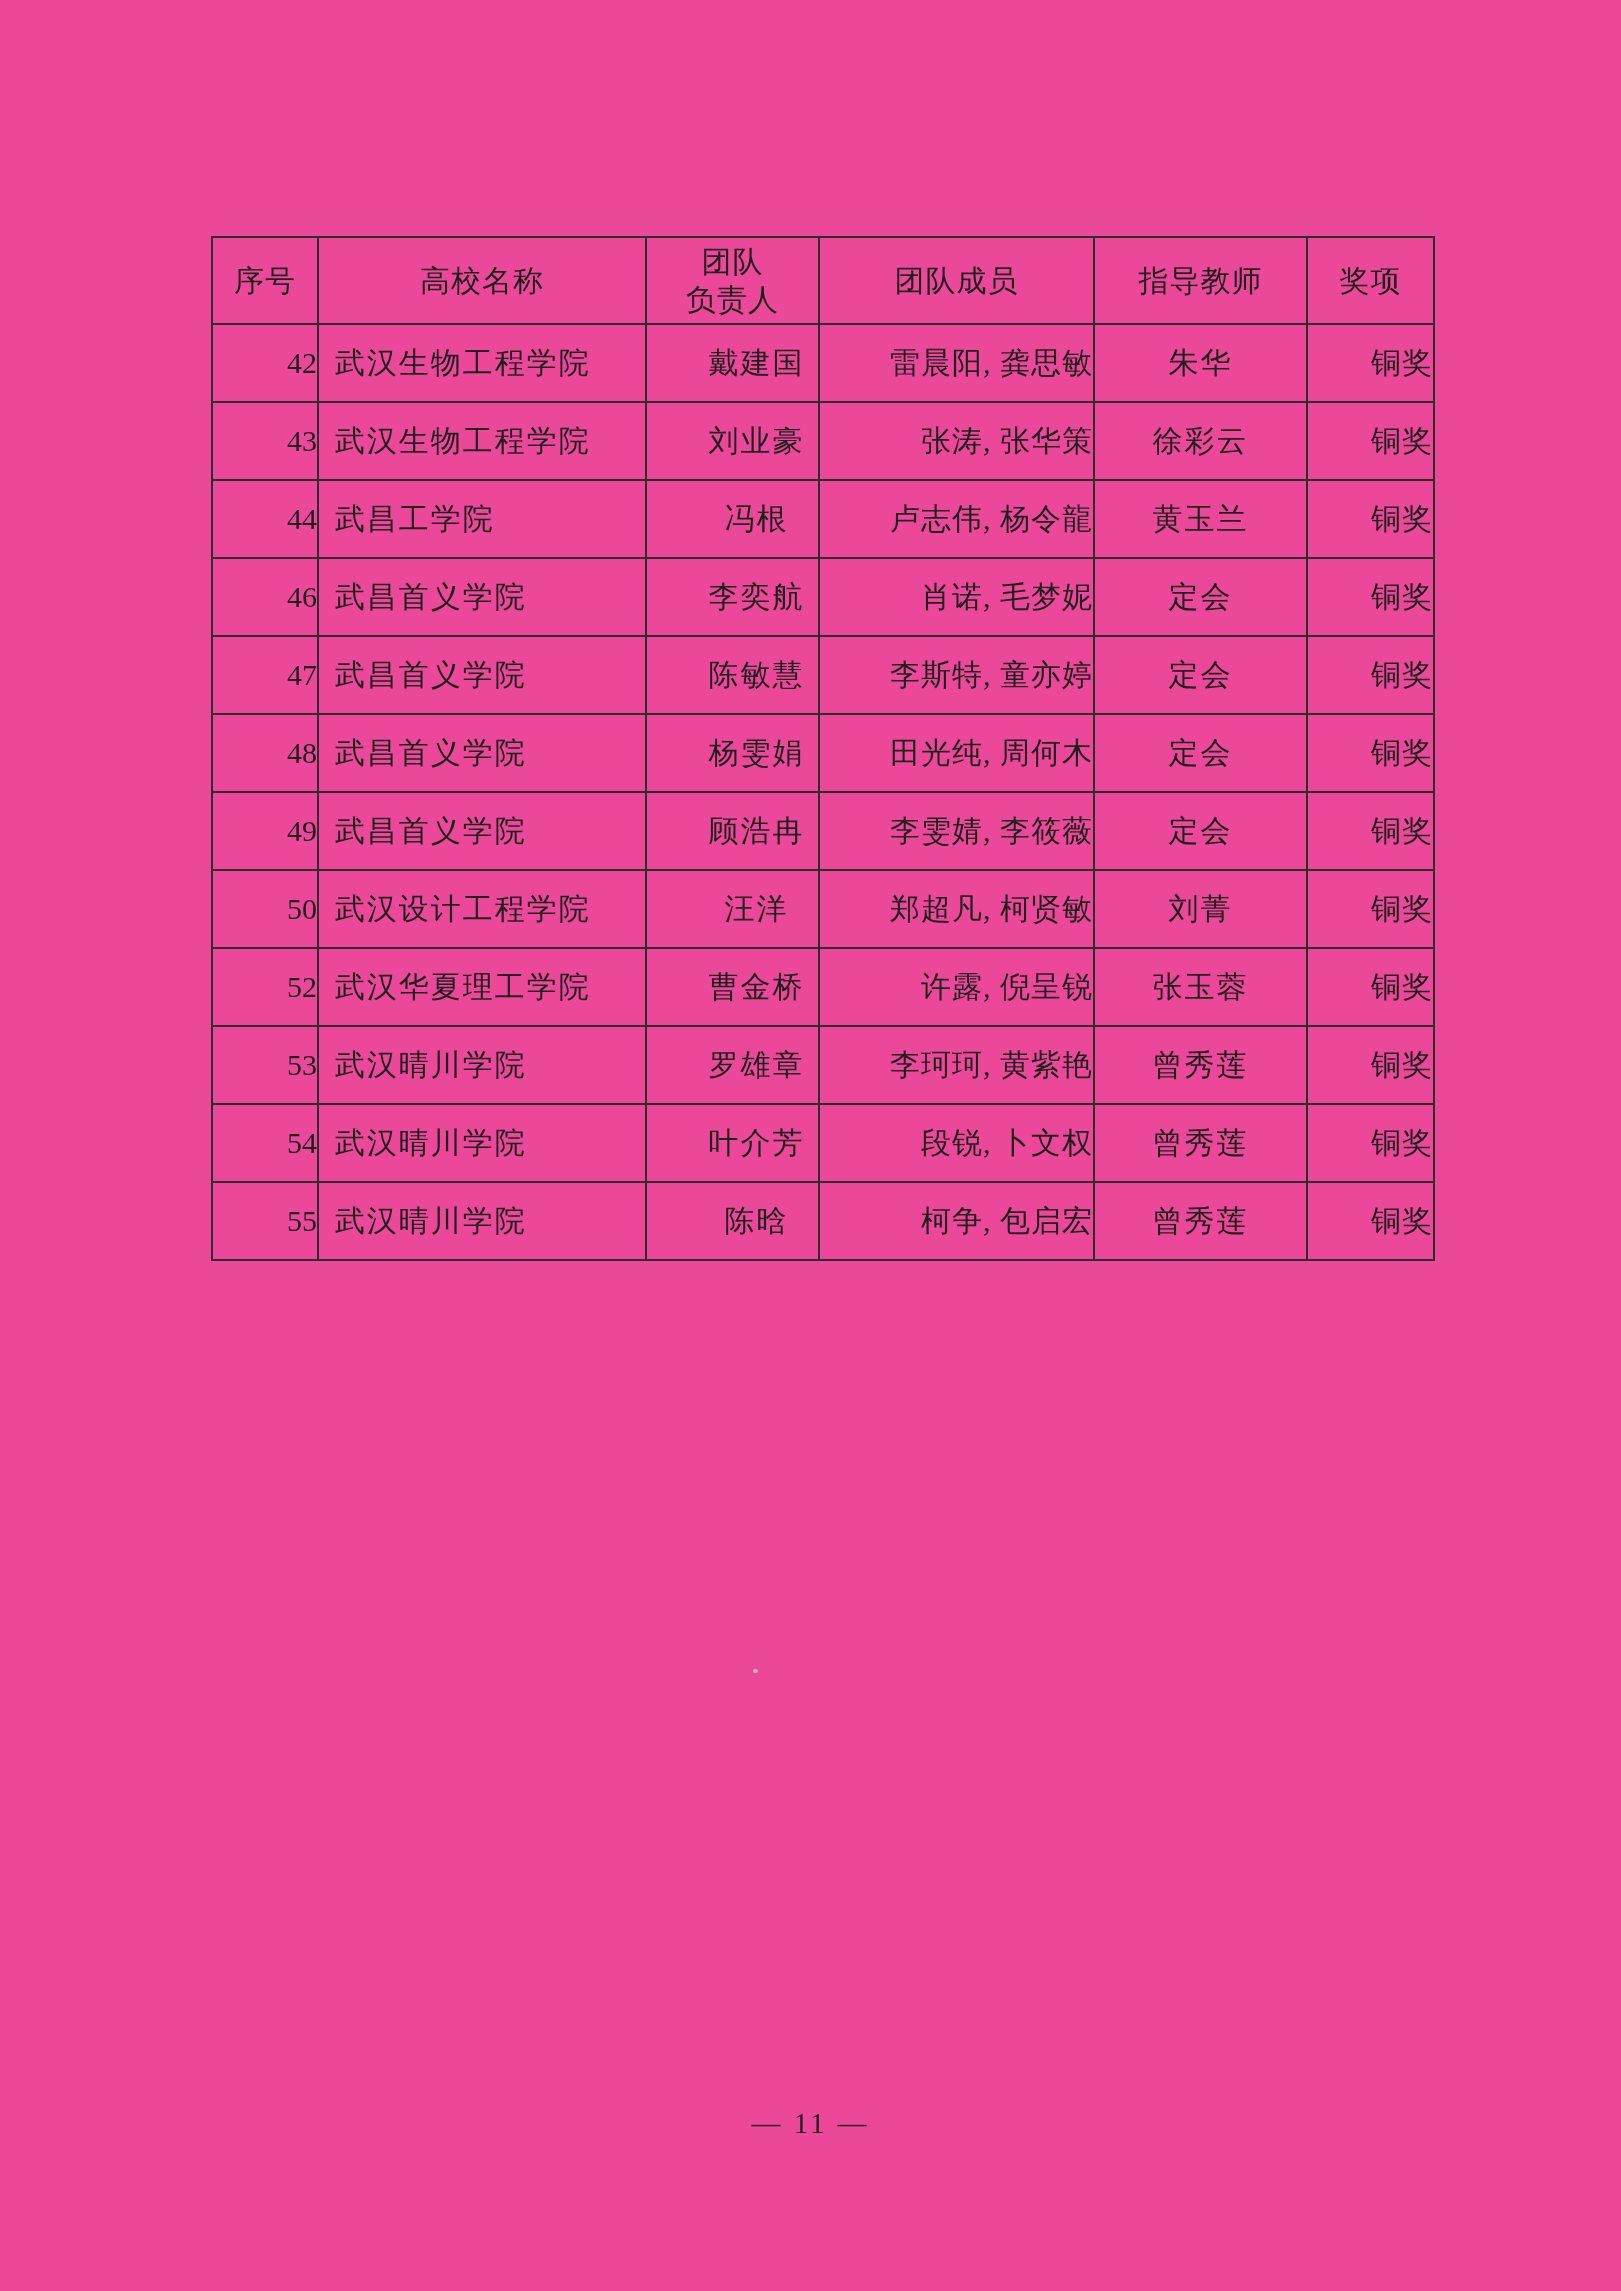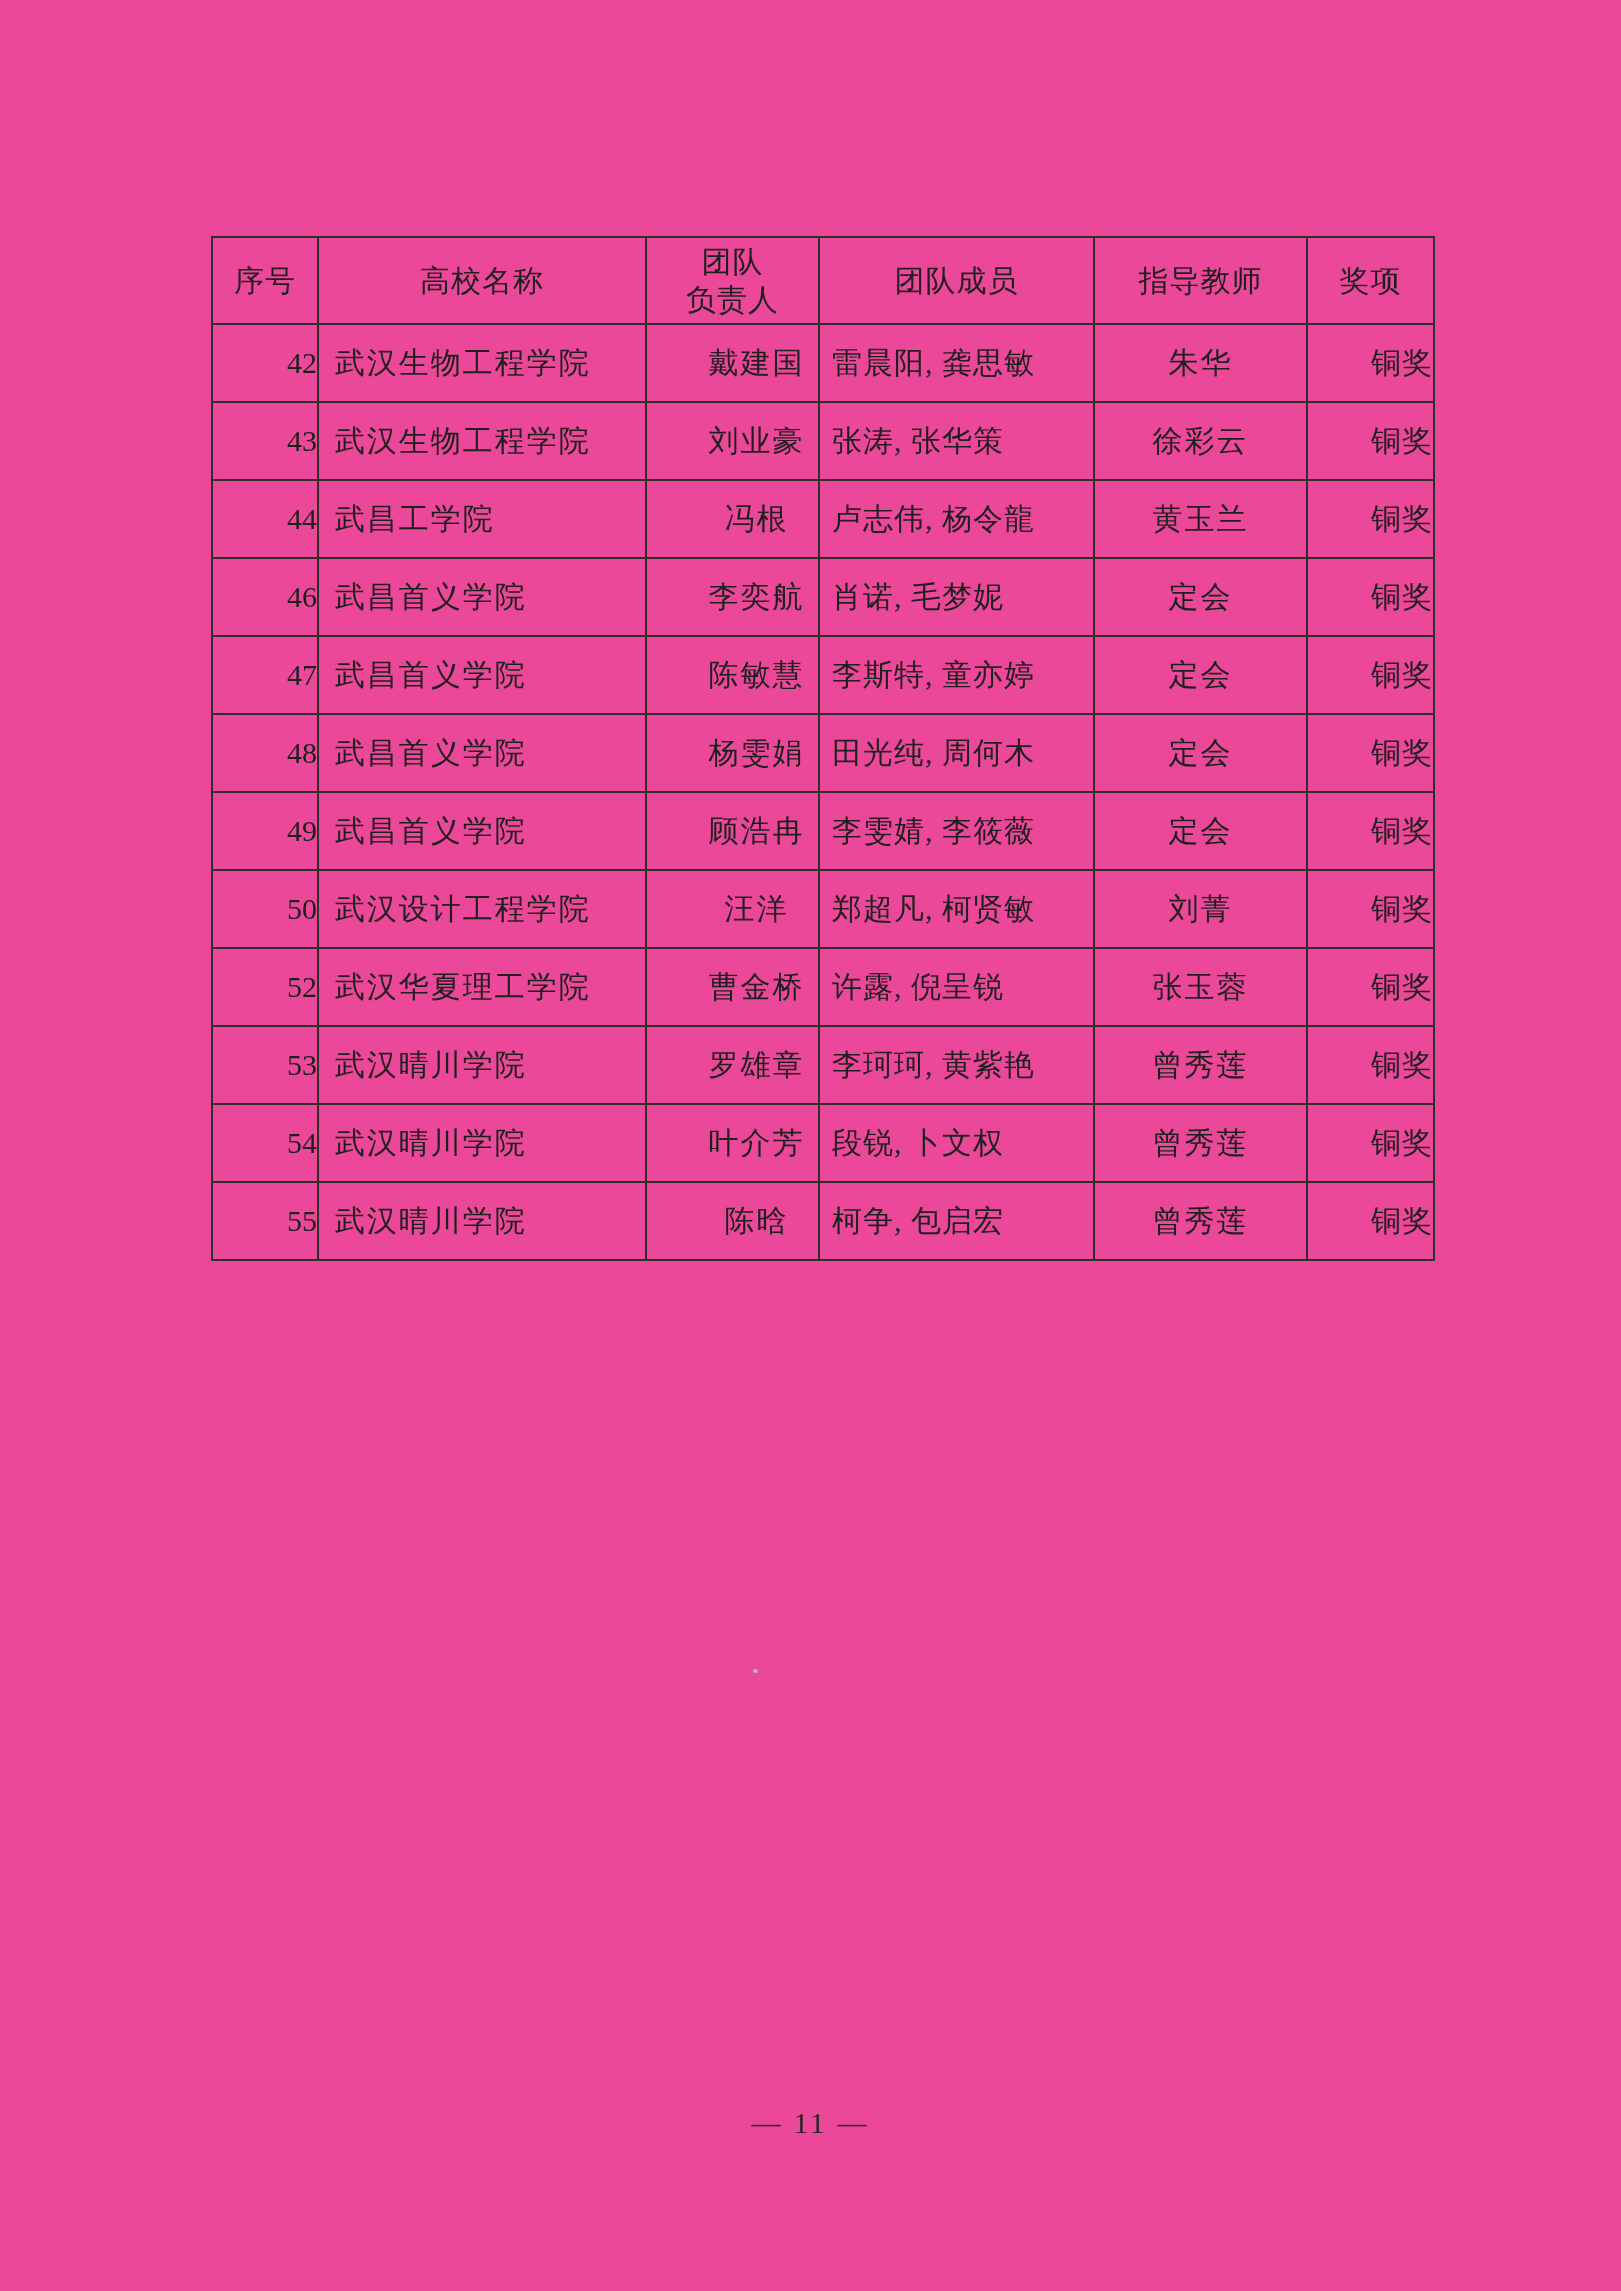--- a/index.html
+++ b/index.html
@@ -34,21 +34,21 @@
     letter-spacing: 1px;
     overflow: hidden;
   }
   .award-table thead tr { height: 87px; }
   .award-table tbody tr { height: 78px; }
   .award-table th { text-align: center; line-height: 1.25; }
   th.th-leader { white-space: pre-line; }
   td.cell-index   { text-align: right; letter-spacing: 0; font-family: Liberation Serif, serif; }
   td.cell-school  { text-align: left; padding-left: 15.7px; letter-spacing: 2px; }
   td.cell-leader  { text-align: center; letter-spacing: 2px; padding-left: 48px; }
-  td.cell-members { text-align: left; padding-left: 12px; letter-spacing: 1px; }
+  td.cell-members { text-align: right; padding-left: 23px; letter-spacing: 1px; }
   td.cell-advisor { text-align: center; letter-spacing: 2px; border-radius: 9px; }
   td.cell-award   { text-align: right; letter-spacing: 1px; }
   .page-number {
     position: absolute;
     top: 2107px;
     left: 0;
     width: 100%;
     text-align: center;
     font-size: 29px;
     letter-spacing: 2.9px;

